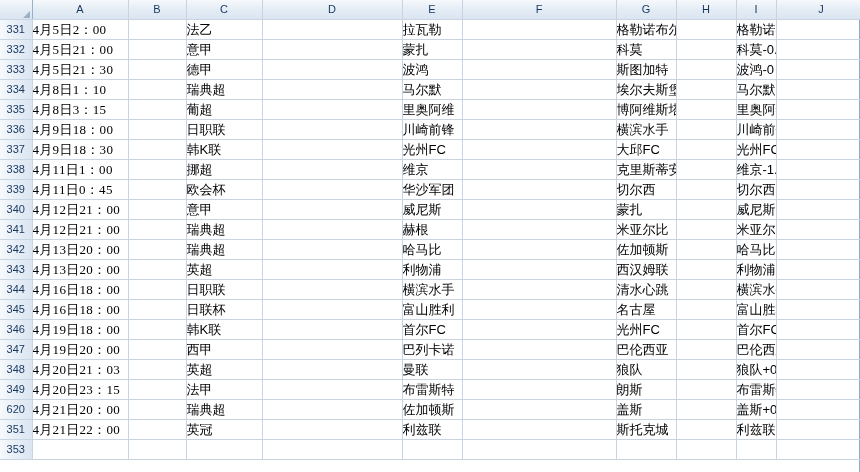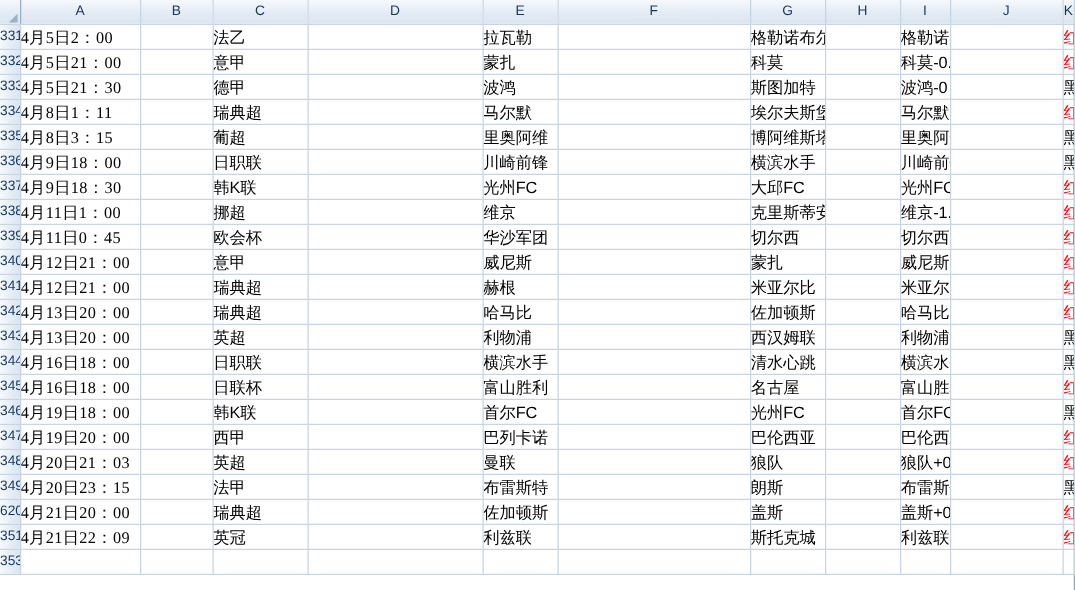--- a/index.html
+++ b/index.html
@@ -79,21 +79,21 @@
     padding-right: 2px;
     line-height: 19px;
     font-size: 13px;
   }
   td.cell.red {
     color: #ff0000;
   }
   td.cell.black {
     color: #000000;
   }
-  .colA { width: 16px; }
+  .colA { width: 32px; }
   .colB { width: 96px; }
   .colC { width: 58px; }
   .colD { width: 76px; }
   .colE { width: 140px; }
   .colF { width: 60px; }
   .colG { width: 154px; }
   .colH { width: 60px; }
   .colI { width: 60px; }
   .colJ { width: 40px; }
   .colK { width: 90px; }
@@ -163,21 +163,21 @@
           <td class="cell colF">波鸿</td>
           <td class="cell colG"></td>
           <td class="cell colH">斯图加特</td>
           <td class="cell colI"></td>
           <td class="cell colJ">波鸿-0</td>
           <td class="cell colK"></td>
           <td class="cell black">黑（0-4）</td>
         </tr>
         <tr>
           <td class="rowhdr colA">334</td>
-          <td class="cell colB monoNum">4月8日1：11</td>
+          <td class="cell colB monoNum">4月8日1：10</td>
           <td class="cell colC"></td>
           <td class="cell colD">瑞典超</td>
           <td class="cell colE"></td>
           <td class="cell colF">马尔默</td>
           <td class="cell colG"></td>
           <td class="cell colH">埃尔夫斯堡</td>
           <td class="cell colI"></td>
           <td class="cell colJ">马尔默-0.75</td>
           <td class="cell colK"></td>
           <td class="cell red">红半（2-1）</td>
@@ -401,21 +401,21 @@
           <td class="cell colF">佐加顿斯</td>
           <td class="cell colG"></td>
           <td class="cell colH">盖斯</td>
           <td class="cell colI"></td>
           <td class="cell colJ">盖斯+0.5</td>
           <td class="cell colK"></td>
           <td class="cell red">红（0-0）</td>
         </tr>
         <tr>
           <td class="rowhdr colA">351</td>
-          <td class="cell colB monoNum">4月21日22：09</td>
+          <td class="cell colB monoNum">4月21日22：00</td>
           <td class="cell colC"></td>
           <td class="cell colD">英冠</td>
           <td class="cell colE"></td>
           <td class="cell colF">利兹联</td>
           <td class="cell colG"></td>
           <td class="cell colH">斯托克城</td>
           <td class="cell colI"></td>
           <td class="cell colJ">利兹联-1.75</td>
           <td class="cell colK"></td>
           <td class="cell red">红（6-0）</td>

